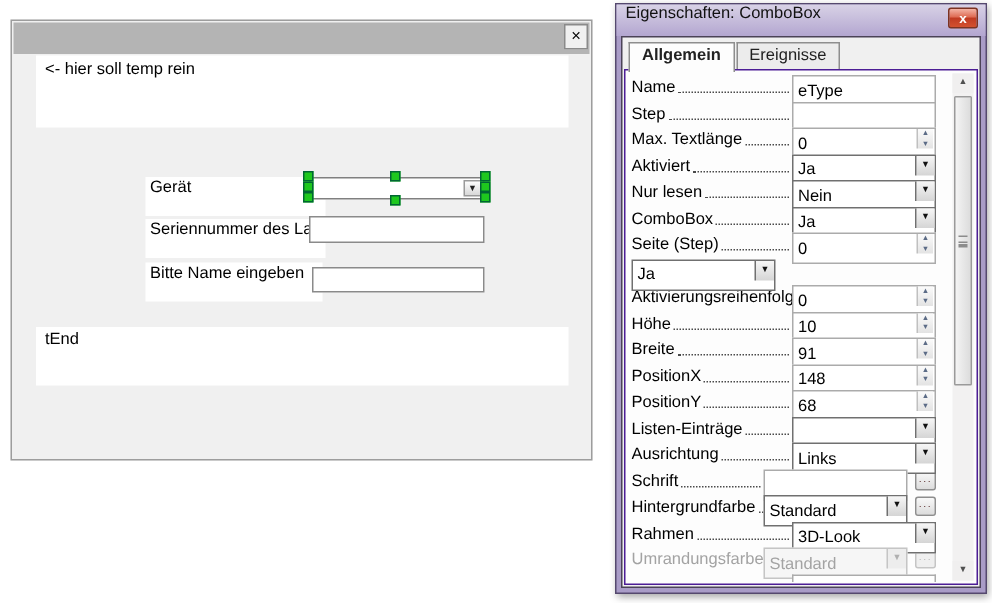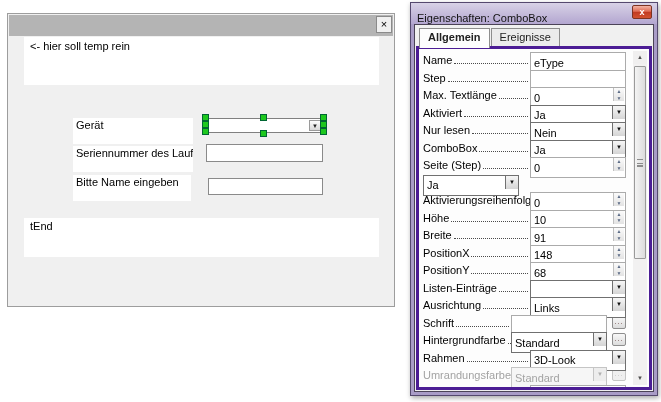--- a/index.html
+++ b/index.html
@@ -10,51 +10,51 @@
   .designer { position:absolute; left:7px; top:13px; width:388px; height:294px;
               background:#f0f0f0; border:1px solid #9d9d9d; }
   .d-titlebar { position:absolute; left:1px; top:1px; right:1px; height:21px; background:#b4b4b4; }
   .d-close { position:absolute; right:2px; top:2px; width:16px; height:17px;
              background:#f0f0f0; border:1px solid #8a8a8a; color:#000;
              font-size:11px; line-height:15px; text-align:center; cursor:default; }
   .d-toplabel { position:absolute; left:16px; top:23px; width:355px; height:48px;
                 background:#fff; padding:3px 6px; }
   .d-bottomlabel { position:absolute; left:16px; top:204px; width:355px; height:39px;
                    background:#fff; padding:2px 6px; }
-  .d-label { position:absolute; left:65px; width:120px; height:26px; background:#fff;
+  .d-label { position:absolute; left:89px; width:120px; height:26px; background:#fff;
              padding:1px 3px; white-space:nowrap; overflow:hidden; }
   .d-label.r1 { top:104px; } .d-label.r2 { top:132px; } .d-label.r3 { top:161px; width:118px; }
   .combobox { position:absolute; left:198px; top:104px; width:117px; height:15px;
               background:#fff; border:1px solid #808080; }
   .combo-btn { position:absolute; right:1px; top:1px; width:12px; height:11px;
                background:linear-gradient(#fdfdfd,#d8d8d8); border:1px solid #9a9a9a;
                font-size:6px; line-height:10px; text-align:center; color:#222; }
   .handle { position:absolute; width:7px; height:7px; background:#1ec81e; border:1px solid #063; }
   .textfield { position:absolute; background:#fff; border:1px solid #8a8a8a; }
   .tf1 { left:198px; top:130px; width:117px; height:18px; }
   .tf2 { left:200px; top:164px; width:115px; height:17px; }
 
   
   .props { position:absolute; left:410px; top:2px; width:248px; height:394px;
            background:#a99cc7; border:1px solid #55496e; box-shadow:1px 2px 5px rgba(0,0,0,.35); }
   .p-titlebar { position:absolute; left:0; top:0; right:0; height:21px;
-                background:linear-gradient(#d8d2e6,#b3a6d0); display:flex; align-items:flex-end; }
+                background:linear-gradient(#d8d2e6,#b3a6d0); display:flex; align-items:flex-start; }
   .p-title { padding-left:6px; color:#111; }
   .p-close { position:absolute; right:5px; top:2px; width:20px; height:14px; border-radius:2px;
              background:linear-gradient(#f3b3a4 0%,#de6a52 45%,#c03a22 50%,#d3512f 100%);
              border:1px solid #7c3322; color:#fff; font-size:9px; font-weight:bold;
              line-height:12px; text-align:center; cursor:default; }
   .p-client { position:absolute; left:3px; top:21px; right:3px; bottom:3px;
               background:#f0f0f0; border:1px solid #4b4357; }
   .tabs { position:absolute; left:4px; top:3px; height:19px; display:flex; }
   .tab { padding:2px 8px 0 8px; border:1px solid #8e8e8e; border-bottom:none;
          background:#ececec; margin-right:1px; color:#222; }
   .tab.active { background:#fdfdfd; font-weight:bold; position:relative; z-index:2; height:20px; }
   .tabpage { position:absolute; left:1px; right:1px; top:21px; bottom:1px;
-             background:#fdfdfd; border:3px solid #4c1d95; overflow:hidden; }
+             background:#fdfdfd; border:1px solid #4c1d95; overflow:hidden; }
   .rows { position:absolute; left:4px; top:3px; width:203px; }
   .prow { display:flex; align-items:flex-start; height:15px; margin-bottom:2.5px; }
   .plabel { flex:1; display:flex; align-items:flex-end; padding-top:2px; white-space:nowrap; overflow:hidden; }
   .leader { flex:1; border-bottom:1px dotted #4a4a4a; margin:0 2px 2px 2px; min-width:3px; }
   .pfield { width:96px; height:21px; background:#fff; border:1px solid #ababab;
             position:relative; flex:none; display:flex; align-items:center; }
   .pfield .val { padding-left:3px; white-space:nowrap; overflow:hidden; }
   .pfield.dd { border:1px solid #707070; }
   .dd-btn { position:absolute; right:0; top:0; width:13px; height:13px;
             background:linear-gradient(#f6f6f6,#d5d5d5); border-left:1px solid #707070;

